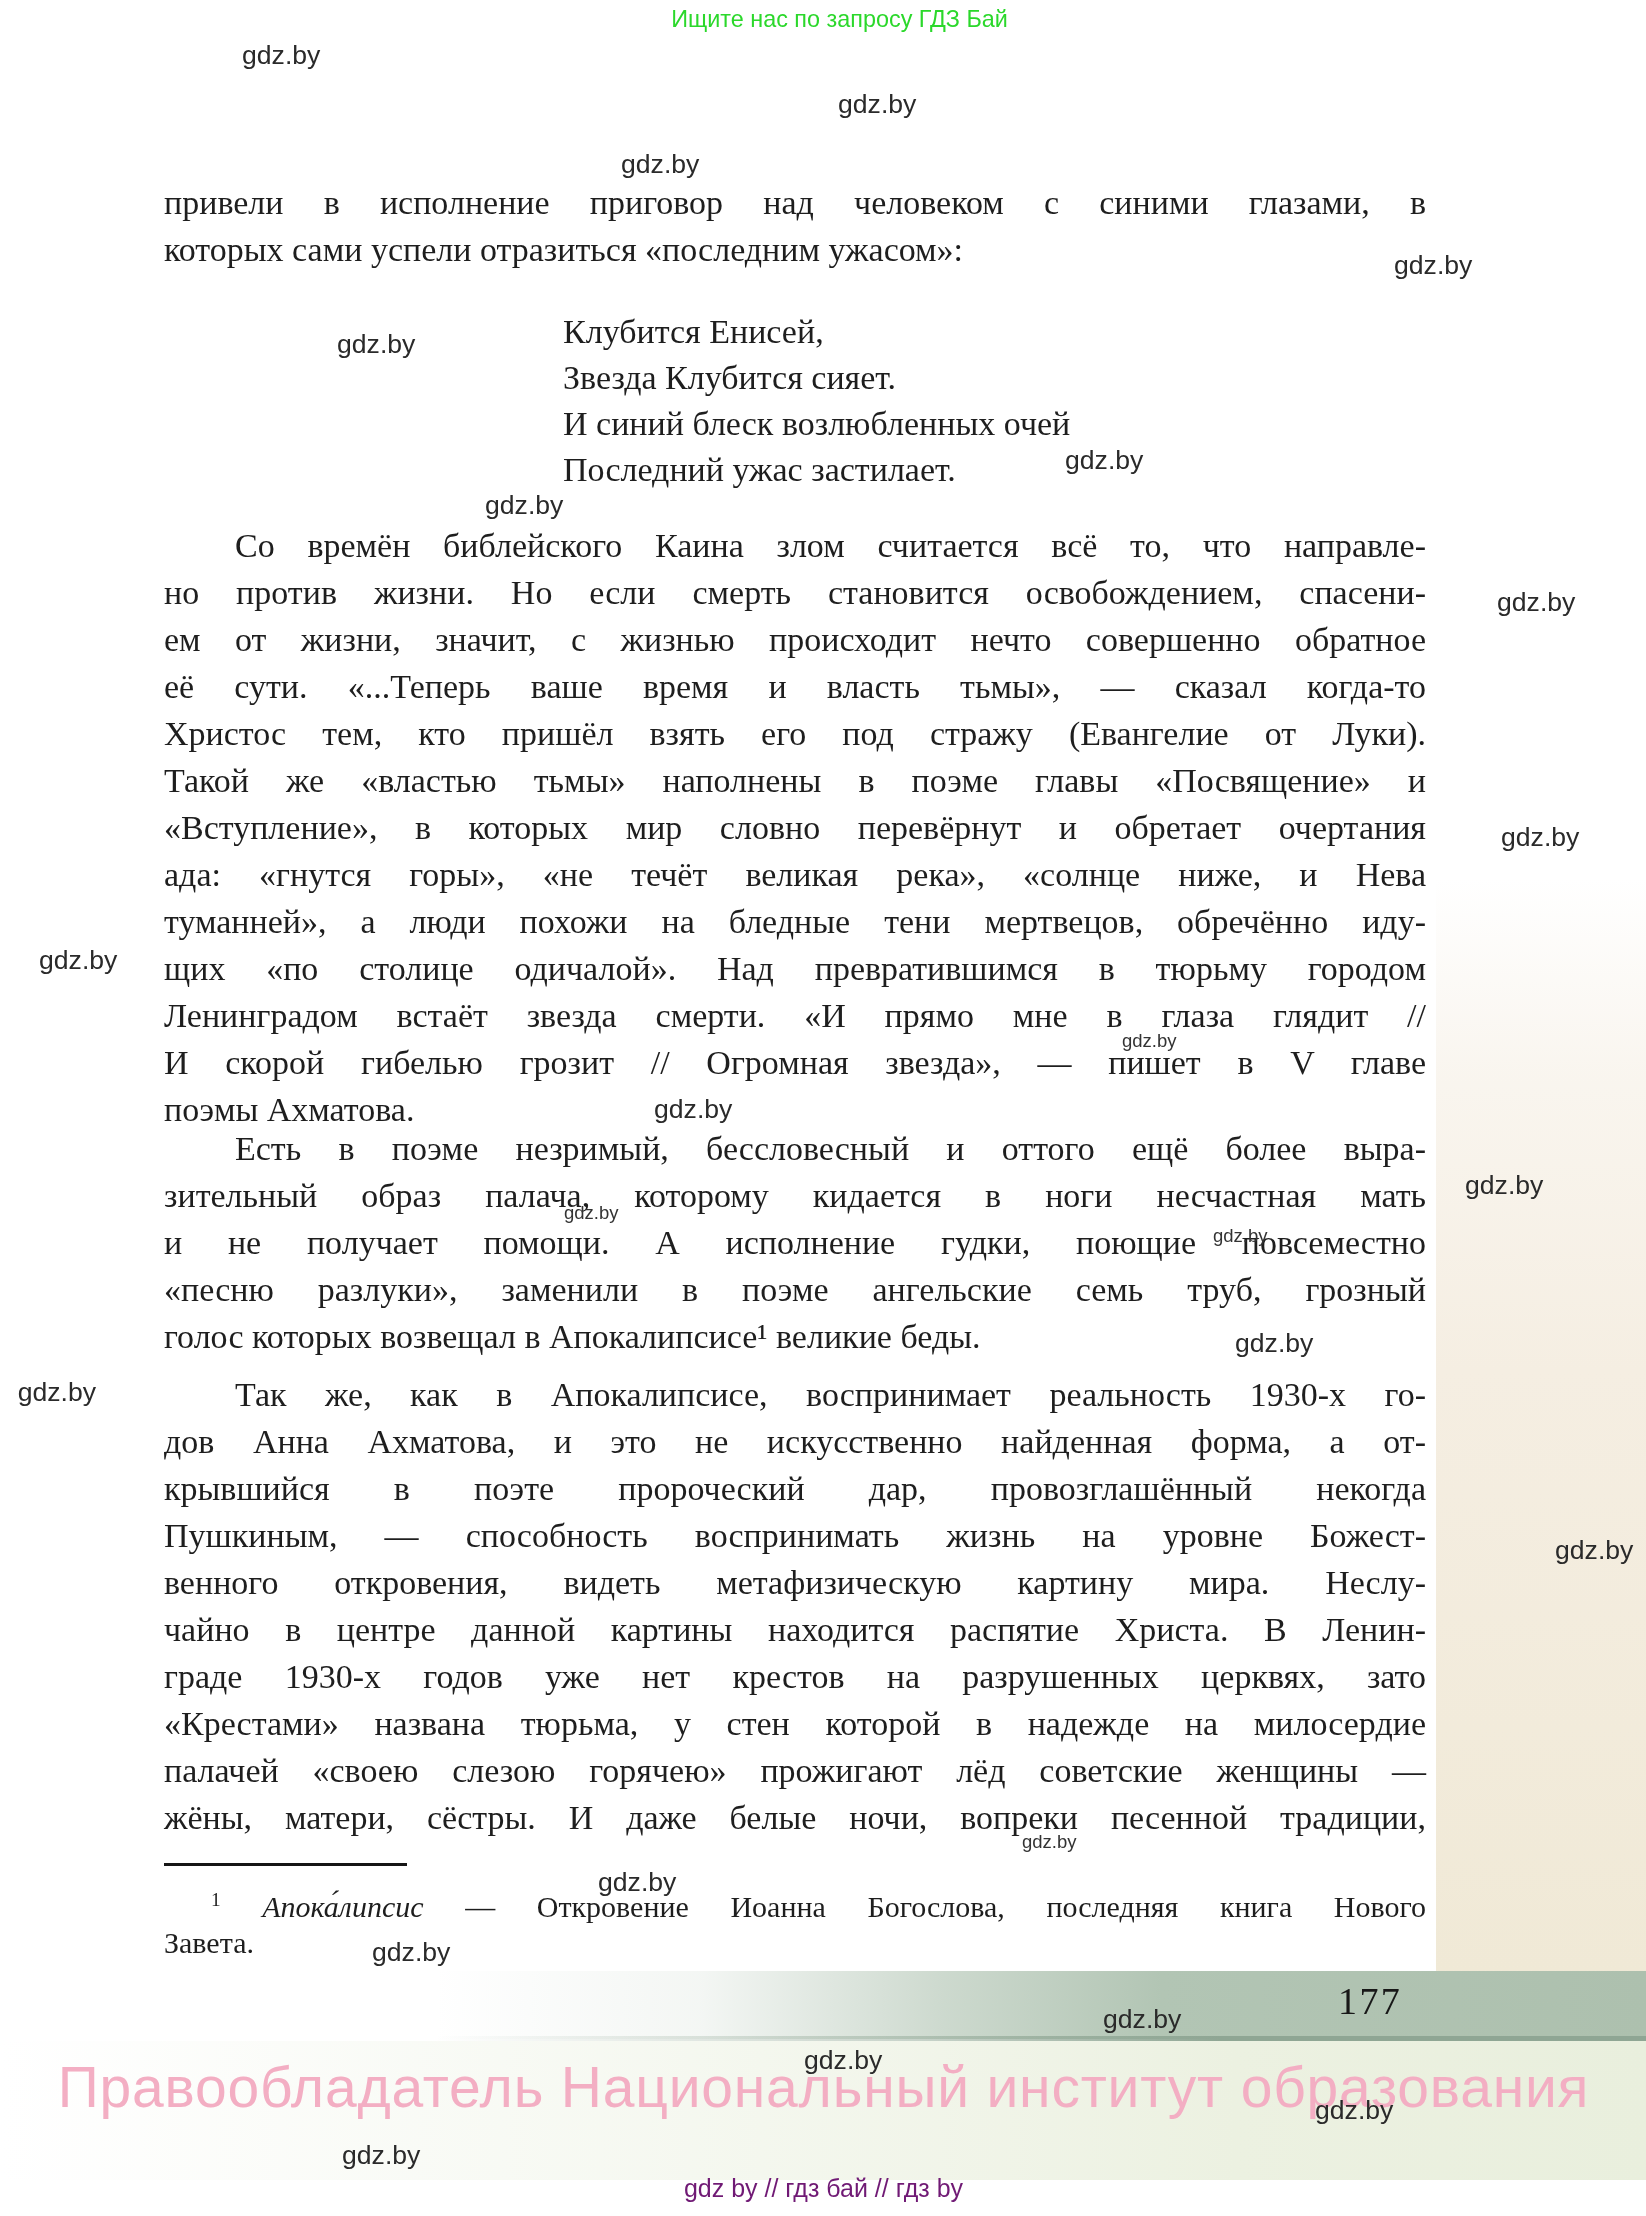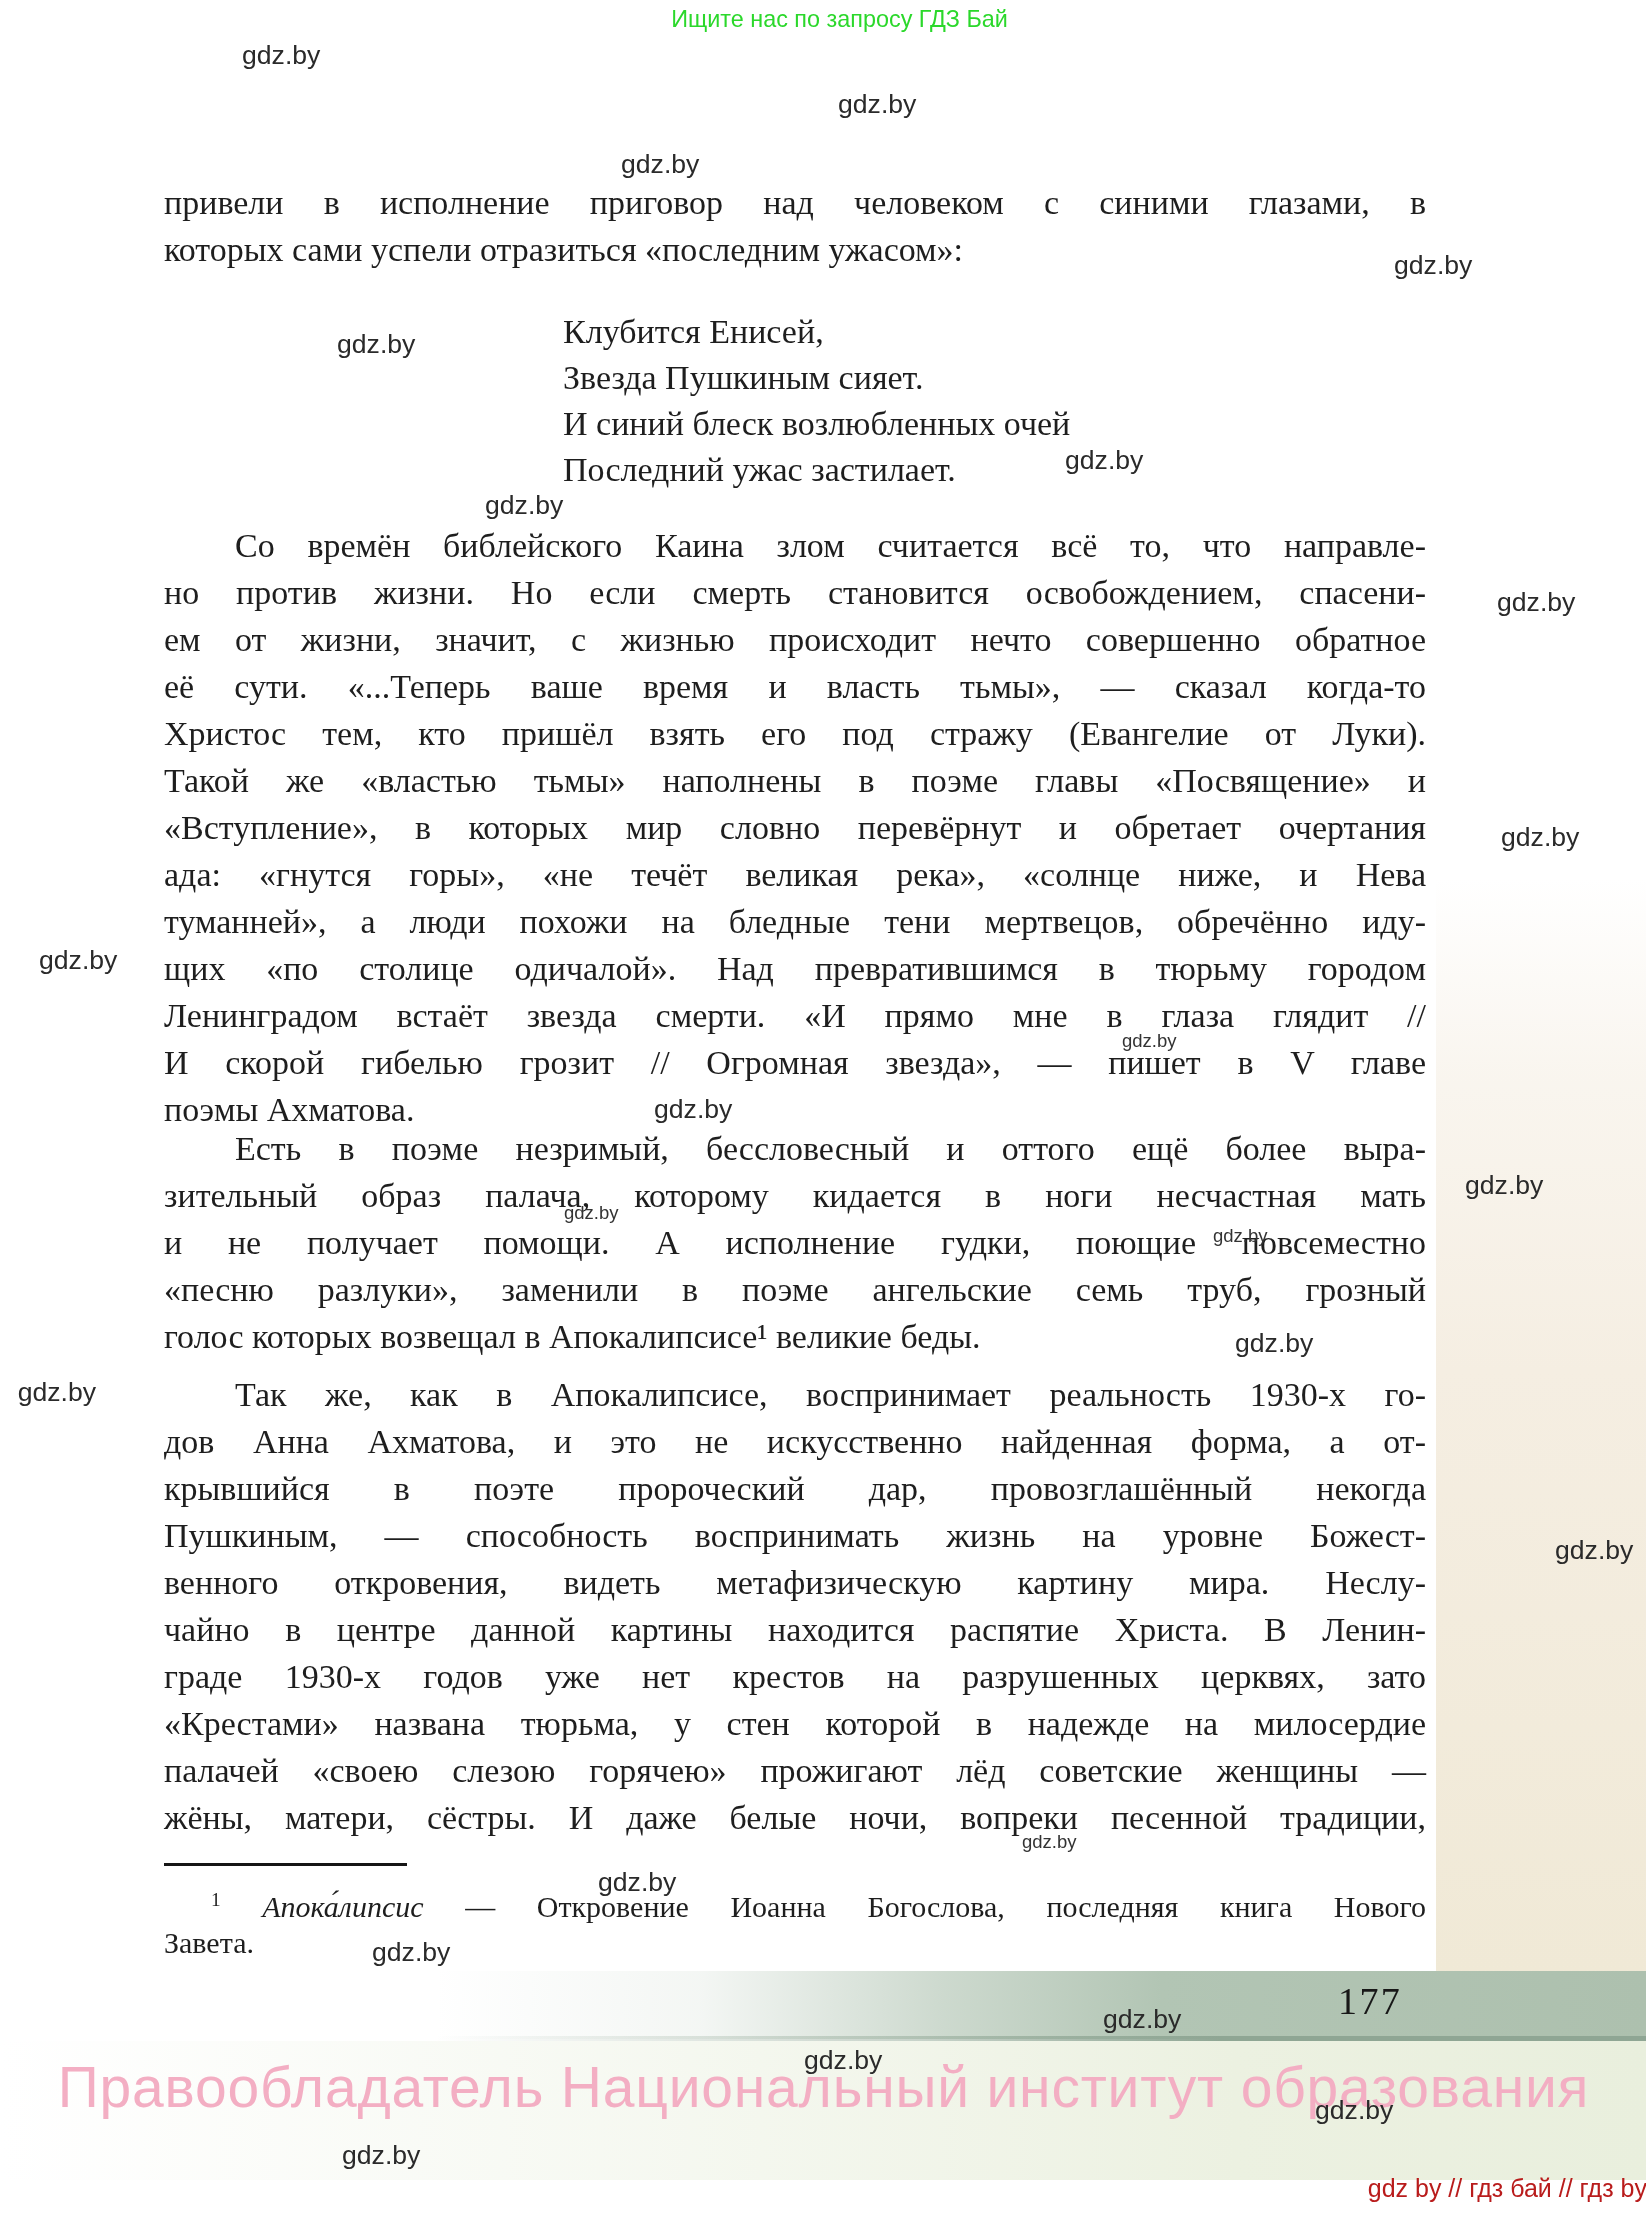--- a/index.html
+++ b/index.html
@@ -105,21 +105,21 @@
   <div class="green-header" style="color: rgb(43, 216, 43);">
     <span>Ищите нас по запросу ГДЗ Бай</span>
   </div>
 
   <div class="text-col" id="p1">
       <div class="tl just">привели в исполнение приговор над человеком с синими глазами, в</div>
       <div class="tl">которых сами успели отразиться «последним ужасом»:</div>
     </div>
   <div class="text-col" id="poem">
       <div class="tl">Клубится Енисей,</div>
-      <div class="tl">Звезда Пушкиным сияет.</div>
+      <div class="tl">Звезда Клубится сияет.</div>
       <div class="tl">И синий блеск возлюбленных очей</div>
       <div class="tl">Последний ужас застилает.</div>
     </div>
   <div class="text-col" id="p2">
       <div class="tl just indent">Со времён библейского Каина злом считается всё то, что направле-</div>
       <div class="tl just">но против жизни. Но если смерть становится освобождением, спасени-</div>
       <div class="tl just">ем от жизни, значит, с жизнью происходит нечто совершенно обратное</div>
       <div class="tl just">её сути. «...Теперь ваше время и власть тьмы», — сказал когда-то</div>
       <div class="tl just">Христос тем, кто пришёл взять его под стражу (Евангелие от Луки).</div>
       <div class="tl just">Такой же «властью тьмы» наполнены в поэме главы «Посвящение» и</div>
@@ -156,21 +156,21 @@
     <span class="fn-indent"></span><sup>1</sup> <span class="term">Апока́липсис</span><span> — Откровение Иоанна Богослова, последняя книга Нового</span>
   </div>
   <div class="footnote-l2">Завета.</div>
 
   <div class="page-number">177</div>
 
   <div class="copyright" style="color: rgb(243, 174, 195);">
     <span>Правообладатель Национальный институт образования</span>
   </div>
 
-  <div class="footer-links" style="color: #b91c1c; text-align: right;">
+  <div class="footer-links" style="color: #701a75;">
     <span>gdz by  //  гдз бай  //  гдз by</span>
   </div>
 
   <div id="wm-layer">
       <div class="wm" style="left: 242px; top: 40px;">gdz.by</div>
       <div class="wm" style="left: 838px; top: 89px;">gdz.by</div>
       <div class="wm" style="left: 621px; top: 149px;">gdz.by</div>
       <div class="wm" style="left: 1394px; top: 250px;">gdz.by</div>
       <div class="wm" style="left: 337px; top: 329px;">gdz.by</div>
       <div class="wm" style="left: 1065px; top: 445px;">gdz.by</div>

